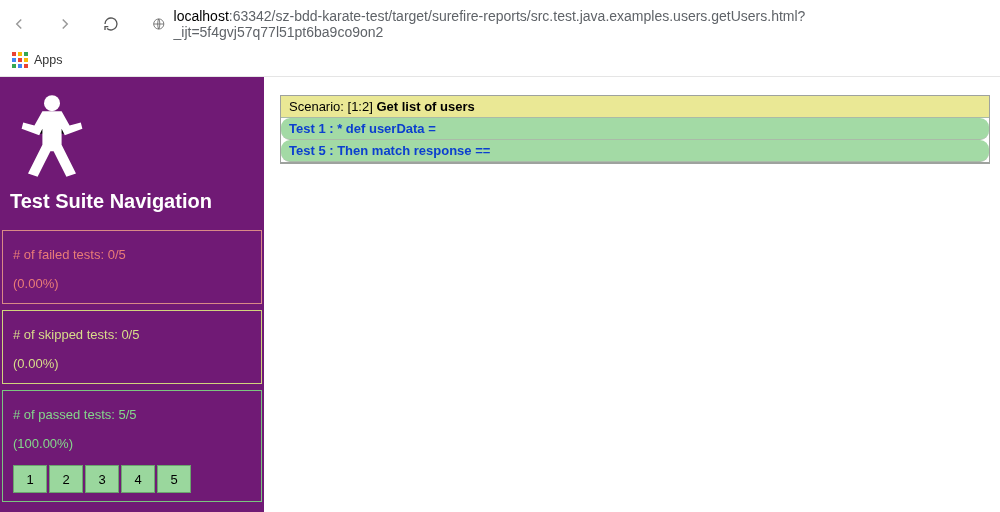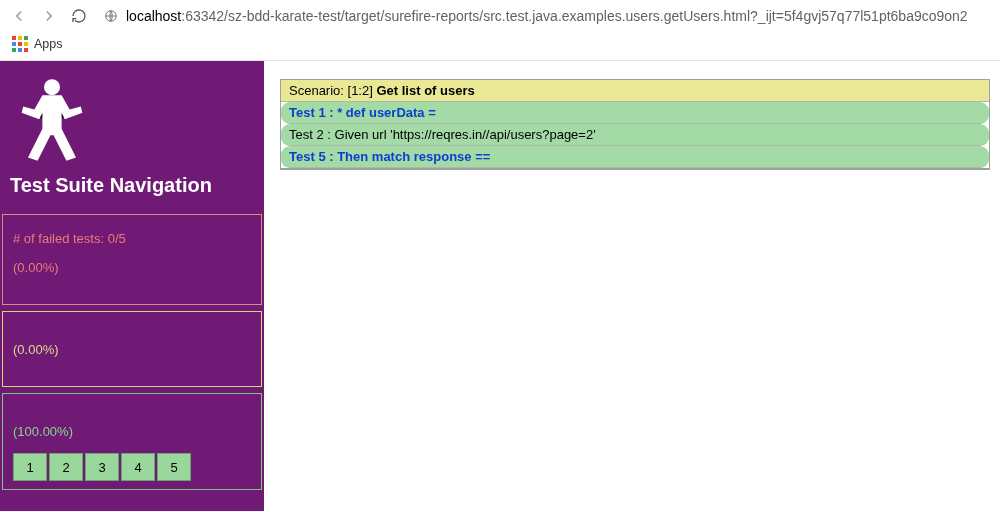--- a/index.html
+++ b/index.html
@@ -1,41 +1,41 @@
 <!DOCTYPE html>
 <html><head>
   <meta charset="utf-8">
   <style>
     * { margin: 0; padding: 0; box-sizing: border-box; }
     body { font-family: -apple-system, BlinkMacSystemFont, Arial, sans-serif; font-size: 13px; background: #fff; width: 1000px; height: 512px; overflow: hidden; }
 
     
     .chrome { background: #fff; border-bottom: 1px solid #e5e5e5; }
-    .nav-row { display: flex; align-items: center; padding: 6px 10px; gap: 12px; }
+    .nav-row { display: flex; align-items: center; padding: 6px 10px; gap: 28px; }
     .nav-btn { width: 18px; height: 18px; display: flex; align-items: center; justify-content: center; color: #9a9a9a; }
     .nav-btn.enabled { color: #555; }
     .url-wrap { flex: 1; display: flex; align-items: center; gap: 8px; padding: 2px 4px; font-size: 14px; color: #202124; }
     .url-wrap .host { color: #000; font-weight: 500; }
     .url-wrap .path { color: #5f6368; }
     .globe { width: 14px; height: 14px; color: #666; }
     .bm-row { display: flex; align-items: center; gap: 14px; padding: 4px 12px 8px; text-align: right; }
     .apps-icon { width: 16px; height: 16px; display: grid; grid-template-columns: repeat(3,4px); grid-template-rows: repeat(3,4px); gap: 2px; }
     .apps-icon span:nth-child(1){background:#e94235;} .apps-icon span:nth-child(2){background:#fabb05;} .apps-icon span:nth-child(3){background:#34a853;}
     .apps-icon span:nth-child(4){background:#4285f4;} .apps-icon span:nth-child(5){background:#e94235;} .apps-icon span:nth-child(6){background:#fabb05;}
     .apps-icon span:nth-child(7){background:#34a853;} .apps-icon span:nth-child(8){background:#4285f4;} .apps-icon span:nth-child(9){background:#e94235;}
     .bm-item { display: flex; align-items: center; gap: 6px; font-size: 12.5px; color: #333; }
     .aws-icon { width: 16px; height: 16px; }
 
     
     .page { display: flex; height: calc(512px - 62px); }
     .sidebar { width: 264px; background: #701a75; color: #fff; display: flex; flex-direction: column; }
     .karate-logo { padding: 14px 12px 6px; }
     .karate-logo svg { width: 80px; height: 90px; }
     .suite-title { font-size: 20px; font-weight: 600; padding: 0 10px 14px; }
-    .stat { border: 1px solid; margin: 3px 2px; padding: 16px 10px 29px; font-size: 13px; }
+    .stat { border: 1px solid; margin: 3px 2px; padding: 16px 10px 12px; font-size: 13px; }
     .stat.failed { border-color: #d98a86; color: #e97c77; }
     .stat.skipped { border-color: #d0d47c; color: #d8dc8a; }
     .stat.passed { border-color: #7bc680; color: #85d68b; padding-bottom: 8px; }
     .stat-line2 { margin-top: 14px; }
     .test-btns { display: flex; gap: 2px; margin-top: 14px; }
     .test-btn { width: 34px; height: 28px; background: #9ad79d; color: #000; display: flex; align-items: center; justify-content: center; font-size: 13px; border: 1px solid #6aa66d; }
 
     .main { flex: 1; padding: 18px 10px 0 16px; }
     .report { border: 1px solid #9ea29e; border-bottom: 2px solid #9ea29e; }
     .row { padding: 3px 8px; border-bottom: 1px solid #aabba8; font-size: 13px; }
@@ -101,37 +101,38 @@
         <rect x="30" y="46" width="40" height="6" fill="#000"></rect>
         <path d="M38 24 L62 24 L72 42 L86 38 L88 46 L66 54 L62 46 L62 66 L80 102 L68 106 L52 74 L48 74 L32 106 L20 102 L38 66 L38 46 L34 54 L12 46 L14 38 L28 42 Z"></path>
       </svg>
     </div>
     <div class="suite-title">Test Suite Navigation</div>
     <div class="stat failed">
       <div># of failed tests: 0/5</div>
       <div class="stat-line2">(0.00%)</div>
     </div>
     <div class="stat skipped">
+      <div># of skipped tests: 0/5</div>
       <div class="stat-line2">(0.00%)</div>
     </div>
     <div class="stat passed">
+      <div># of passed tests: 5/5</div>
       <div class="stat-line2">(100.00%)</div>
       <div class="test-btns">
         <div class="test-btn">1</div>
         <div class="test-btn">2</div>
         <div class="test-btn">3</div>
         <div class="test-btn">4</div>
         <div class="test-btn">5</div>
       </div>
     </div>
   </div>
 
   <div class="main">
     <div class="report">
       <div class="row scenario">
         <span>Scenario: [1:2] </span><span class="title">Get list of users</span>
       </div>
       <div class="row green link">Test 1 : * def userData =</div>
-      <div class="row green">Test 2 : Given url 'https://reqres.in//api/users?page=2'</div>
       <div class="row green link">Test 5 : Then match response ==</div>
     </div>
   </div>
 </div>
 
 </body></html>

